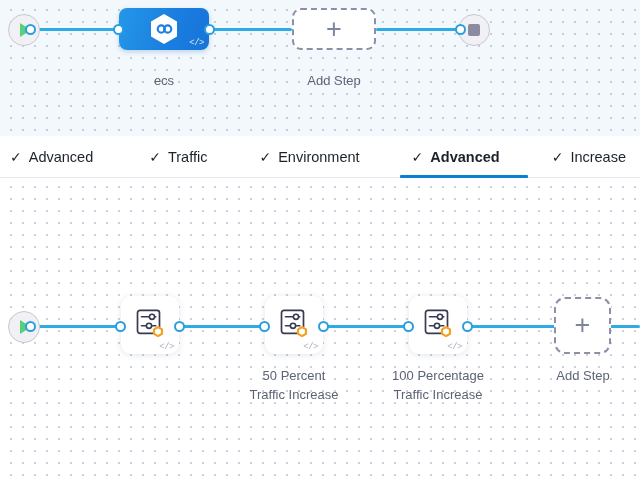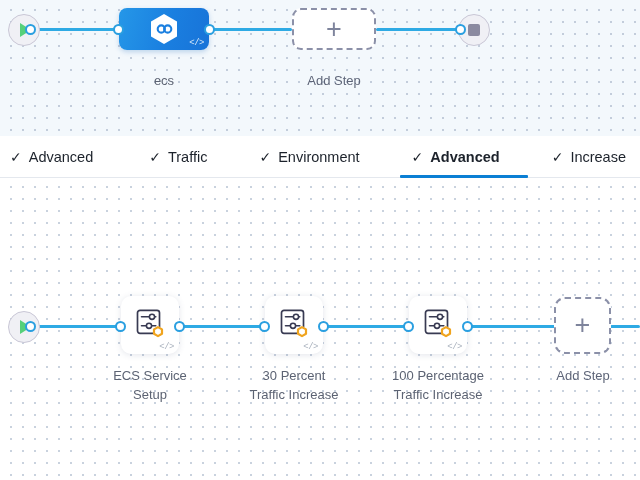--- a/index.html
+++ b/index.html
@@ -228,22 +228,20 @@
           <g>
             <polygon points="25,18.6 30,21.4 30,27 25,29.8 20,27 20,21.4" fill="#ffffff"></polygon>
             <polygon points="25,19.8 29,22.1 29,26.5 25,28.8 21,26.5 21,22.1" fill="none" stroke="#f0a41e" stroke-width="2.2" stroke-linejoin="round"></polygon>
           </g>
         </svg>
       </div>
       <div class="codeglyph dark">&lt;/&gt;</div>
     </div>
     <div class="port" style="left:115px; top:143px;"></div>
     <div class="port" style="left:174px; top:143px;"></div>
-    <div class="node-caption" style="left:90px; top:188px; width:120px;">ECS Service
-Setup</div>
 
     <div class="step-node" style="left:265px; top:118px;">
       <div class="step-icon">
         <svg viewBox="0 0 34 34" width="34" height="34">
           <rect x="4.5" y="3" width="22" height="23" rx="2.5" fill="#fff" stroke="#383a52" stroke-width="1.7"></rect>
           <g stroke="#383a52" stroke-width="1.6" stroke-linecap="round" fill="none">
             <line x1="8.5" y1="9.5" x2="17" y2="9.5"></line>
             <line x1="21" y1="9.5" x2="22.8" y2="9.5"></line>
             <line x1="8.5" y1="18.5" x2="14" y2="18.5"></line>
             <line x1="18" y1="18.5" x2="22.8" y2="18.5"></line>
@@ -253,21 +251,21 @@
           <g>
             <polygon points="25,18.6 30,21.4 30,27 25,29.8 20,27 20,21.4" fill="#ffffff"></polygon>
             <polygon points="25,19.8 29,22.1 29,26.5 25,28.8 21,26.5 21,22.1" fill="none" stroke="#f0a41e" stroke-width="2.2" stroke-linejoin="round"></polygon>
           </g>
         </svg>
       </div>
       <div class="codeglyph dark">&lt;/&gt;</div>
     </div>
     <div class="port" style="left:259px; top:143px;"></div>
     <div class="port" style="left:318px; top:143px;"></div>
-    <div class="node-caption" style="left:234px; top:188px; width:120px;">30 Percent
+    <div class="node-caption" style="left:234px; top:188px; width:120px;">50 Percent
 Traffic Increase</div>
 
     <div class="step-node" style="left:409px; top:118px;">
       <div class="step-icon">
         <svg viewBox="0 0 34 34" width="34" height="34">
           <rect x="4.5" y="3" width="22" height="23" rx="2.5" fill="#fff" stroke="#383a52" stroke-width="1.7"></rect>
           <g stroke="#383a52" stroke-width="1.6" stroke-linecap="round" fill="none">
             <line x1="8.5" y1="9.5" x2="17" y2="9.5"></line>
             <line x1="21" y1="9.5" x2="22.8" y2="9.5"></line>
             <line x1="8.5" y1="18.5" x2="14" y2="18.5"></line>

